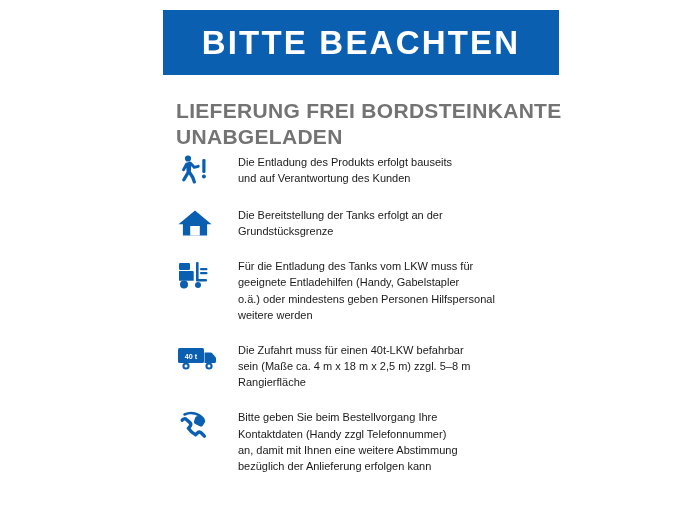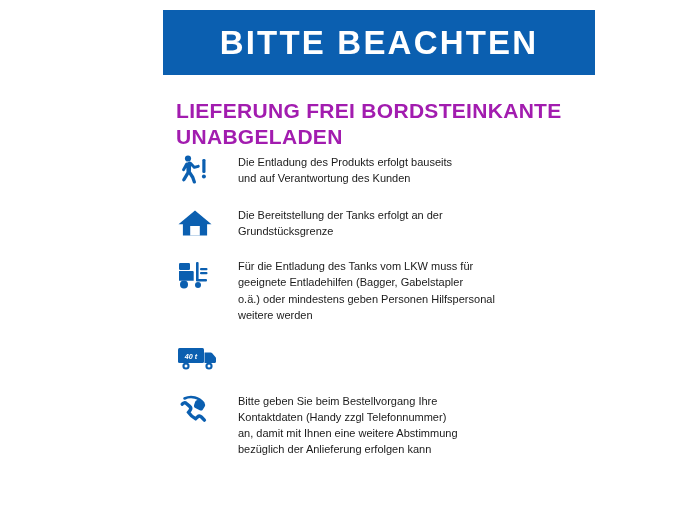--- a/index.html
+++ b/index.html
@@ -16,41 +16,41 @@
   .page {
     position: relative;
     width: 700px;
     height: 525px;
     background: #ffffff;
   }
   .banner {
     position: absolute;
     left: 163px;
     top: 10px;
-    width: 432px;
+    width: 396px;
     height: 65px;
     background: #0b5fb0;
     display: flex;
     align-items: center;
     justify-content: center;
   }
   .banner-text {
     color: #ffffff;
     font-size: 33px;
     font-weight: bold;
     letter-spacing: 2.2px;
     line-height: 1;
     white-space: nowrap;
   }
   .headline {
     position: absolute;
     left: 176px;
     top: 98px;
     width: 420px;
-    color: #a21caf;
+    color: #737373;
     font-size: 21px;
     font-weight: bold;
     letter-spacing: 0.3px;
     line-height: 1.22;
   }
   .items {
     position: absolute;
     left: 176px;
     top: 152px;
     width: 420px;
@@ -60,21 +60,20 @@
     align-items: flex-start;
     margin-bottom: 17px;
   }
   .icon-cell {
     width: 62px;
     min-width: 62px;
     display: flex;
     align-items: center;
     justify-content: flex-start;
     padding-top: 2px;
-    font-style: italic;
   }
   .icon-cell svg {
     display: block;
   }
   .item-text {
     color: #1a1a1a;
     font-size: 11px;
     line-height: 1.47;
     padding-top: 2px;
   }
@@ -147,40 +146,45 @@
             <rect x="20" y="21" width="11" height="2.4" rx="1"></rect>
             <rect x="24" y="10" width="7.5" height="2.3" rx="1"></rect>
             <rect x="24" y="14" width="7.5" height="2.3" rx="1"></rect>
             <circle cx="8" cy="26.5" r="4"></circle>
             <circle cx="22" cy="27" r="3"></circle>
           </g>
         </svg>
       </div>
       <div class="item-text">
         <span class="line">Für die Entladung des Tanks vom LKW muss für</span>
-        <span class="line">geeignete Entladehilfen (Bagger, Gabelstapler</span>
+        <span class="line">geeignete Entladehilfen (Handy, Gabelstapler</span>
         <span class="line">o.ä.) oder mindestens geben Personen Hilfspersonal</span>
         <span class="line">weitere werden</span>
       </div>
     </div>
 
     <div class="item">
       <div class="icon-cell">
         <svg width="46" height="32" viewBox="0 0 46 32">
           <g fill="#0b5fb0">
             <rect x="2" y="6" width="26" height="15" rx="1.5"></rect>
             <path d="M28.5 10.5h6.2c.5 0 1 .2 1.3 .6l3.6 4.2c.3 .3 .4 .7 .4 1.1v3.1c0 .8-.6 1.5-1.4 1.5H28.5V10.5z"></path>
             <circle cx="10" cy="24" r="3.6"></circle>
             <circle cx="33" cy="24" r="3.6"></circle>
             <circle cx="10" cy="24" r="1.5" fill="#ffffff"></circle>
             <circle cx="33" cy="24" r="1.5" fill="#ffffff"></circle>
           </g>
           <text class="truck-badge" x="15" y="16.5" text-anchor="middle">40 t</text>
         </svg>
       </div>
+      <div class="item-text">
+        <span class="line">Die Zufahrt muss für einen 40t-LKW befahrbar</span>
+        <span class="line">sein (Maße ca. 4 m x 18 m x 2,5 m) zzgl. 5–8 m</span>
+        <span class="line">Rangierfläche</span>
+      </div>
     </div>
 
     <div class="item">
       <div class="icon-cell">
         <svg width="36" height="34" viewBox="0 0 36 34">
           <g fill="#0b5fb0">
             <path d="M24.5 7.8c-1.3-1.2-3.2-1-4.2 .3l-2 2.6c-.8 1-.8 2.4 .1 3.3l3.4 3.6c.9 .9 2.3 1 3.3 .2l2.7-2c1.3-1 1.5-2.9 .3-4.1l-3.6-3.9z" transform="rotate(-20 22 12)"></path>
             <path d="M6.2 14.2c.9-1.5 2.9-1.9 4.2-.7l3.3 2.9c1.1 1 1.3 2.7 .4 3.9l-1.6 2.1c1.8 2.7 4.2 4.9 7.1 6.3l1.9-1.8c1.1-1 2.8-1 3.9 .1l3 3.1" fill="none" stroke="#0b5fb0" stroke-width="3.4" stroke-linecap="round" transform="translate(0,-3)"></path>
             <path d="M8.5 5.5c6.5-3.2 14.6-1.2 18.8 4.6" fill="none" stroke="#0b5fb0" stroke-width="2.6" stroke-linecap="round"></path>
           </g>

